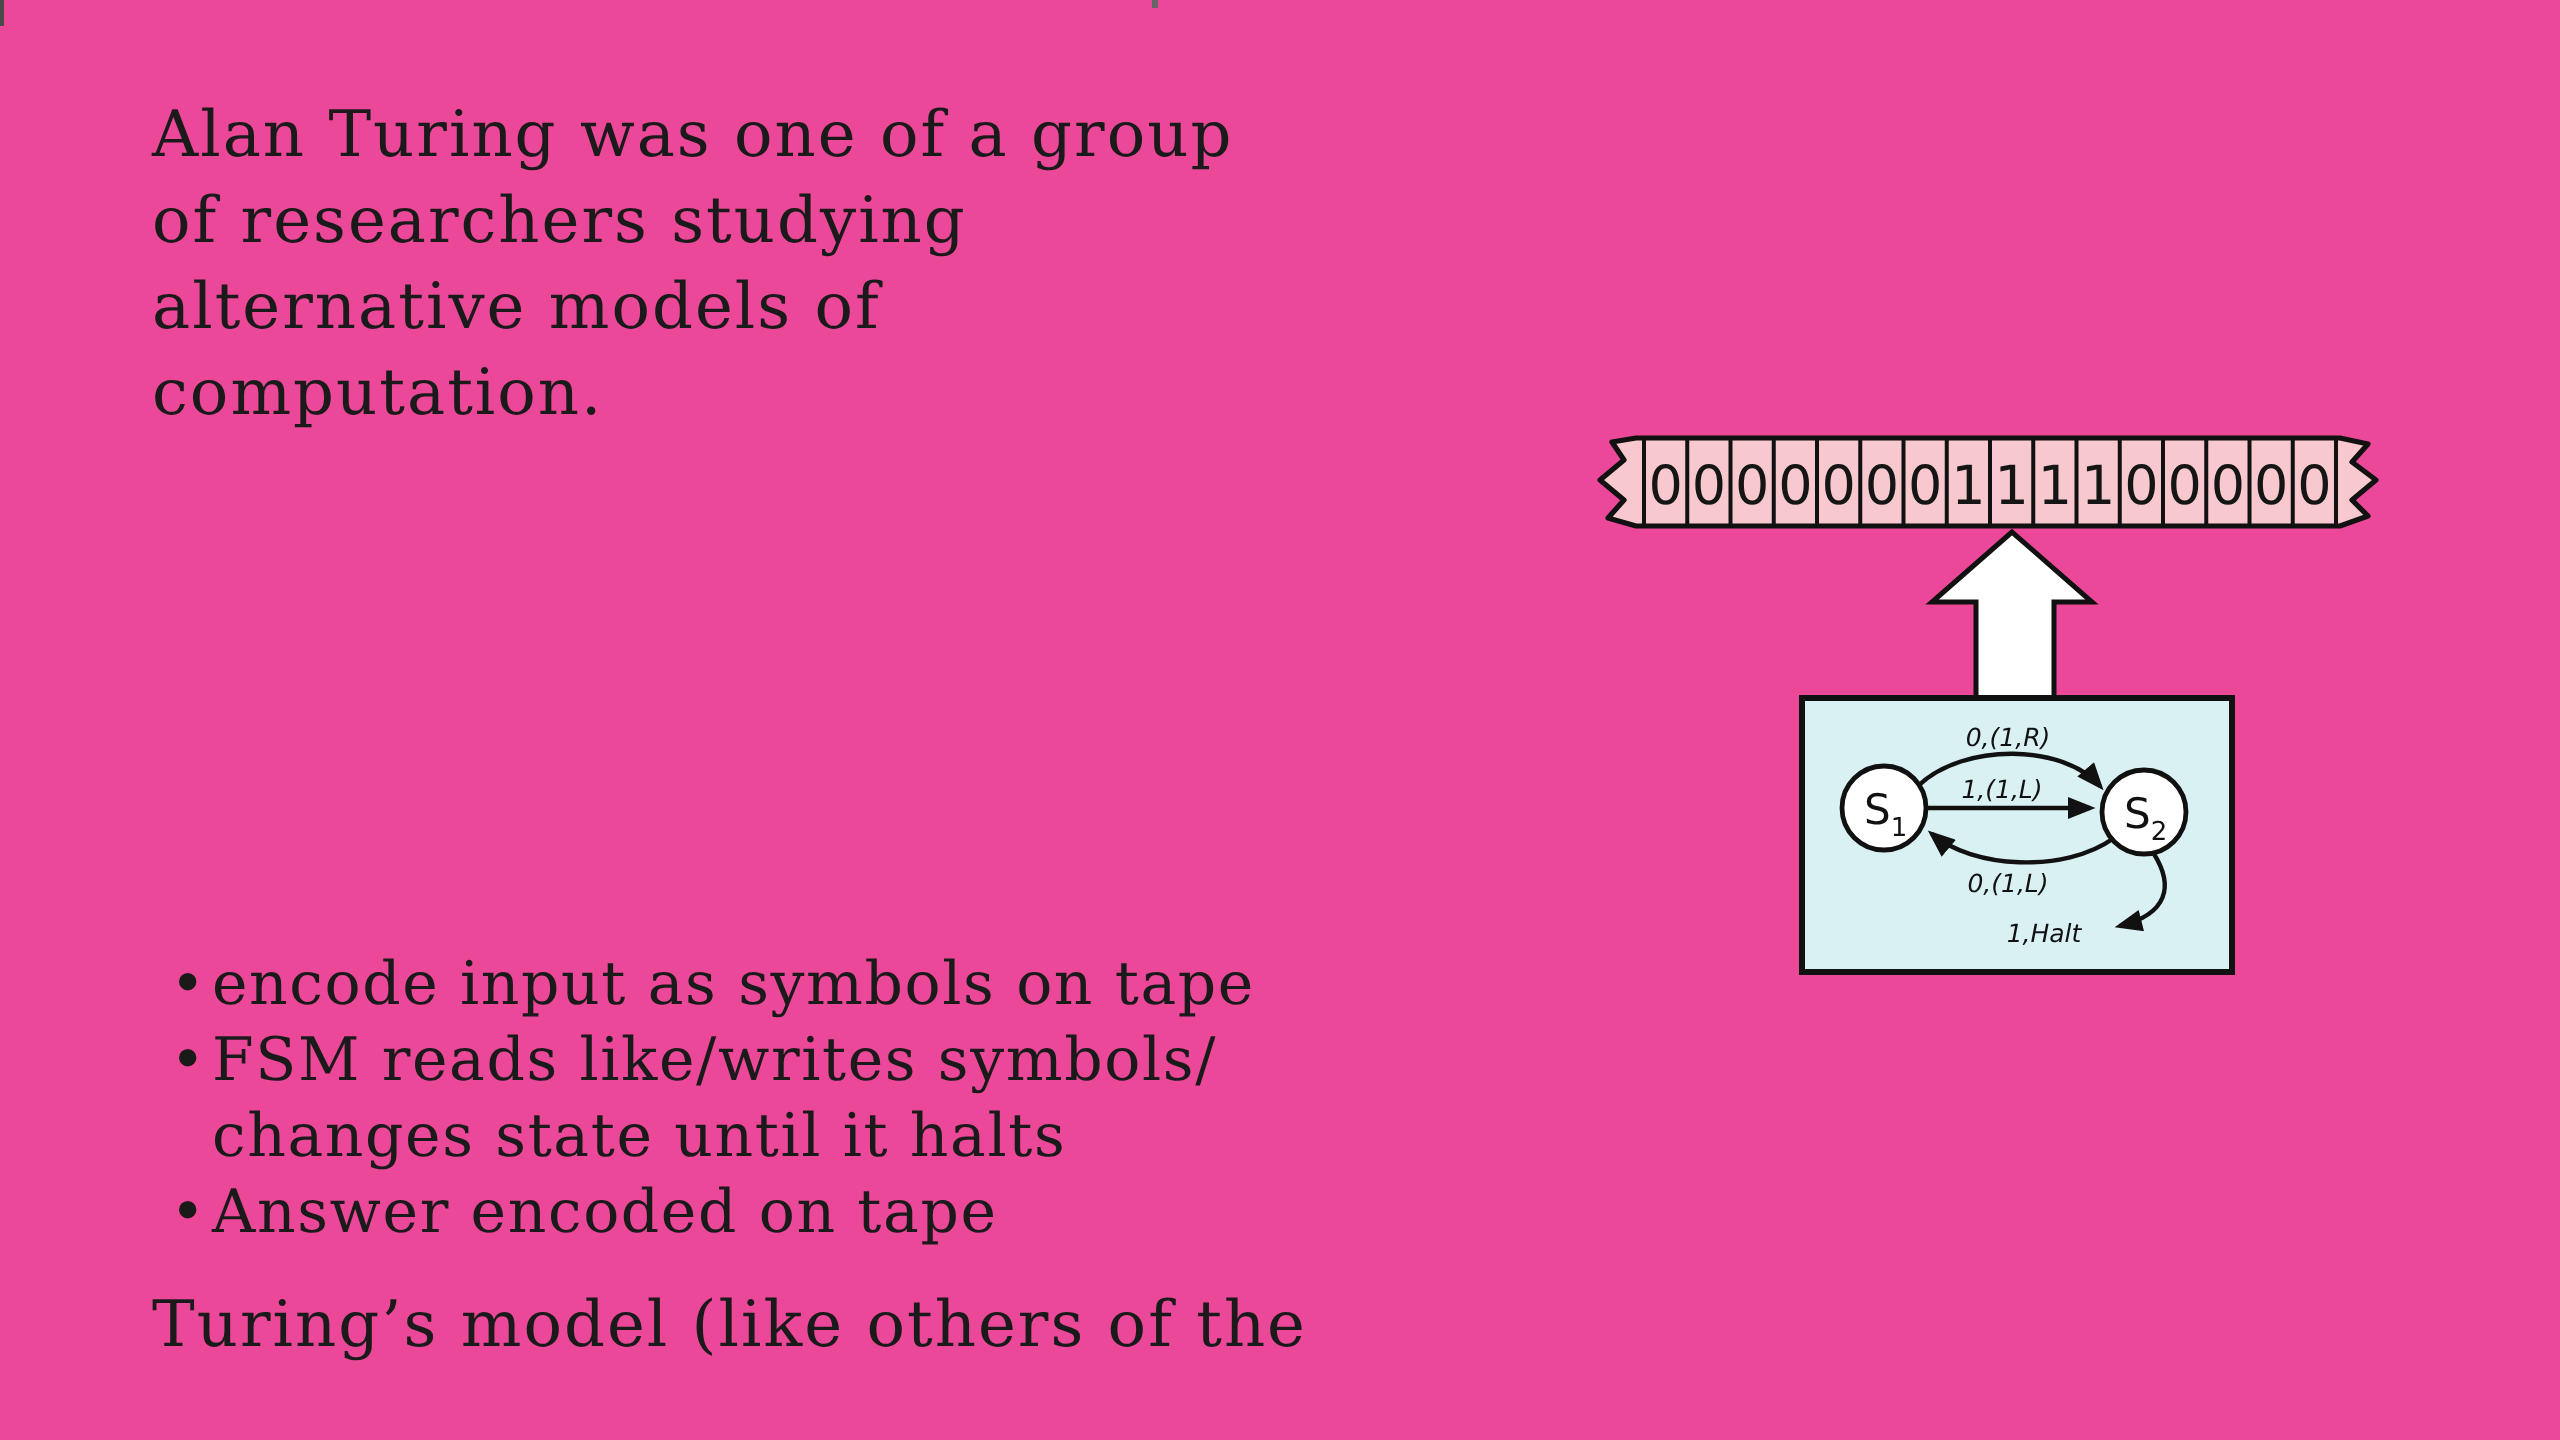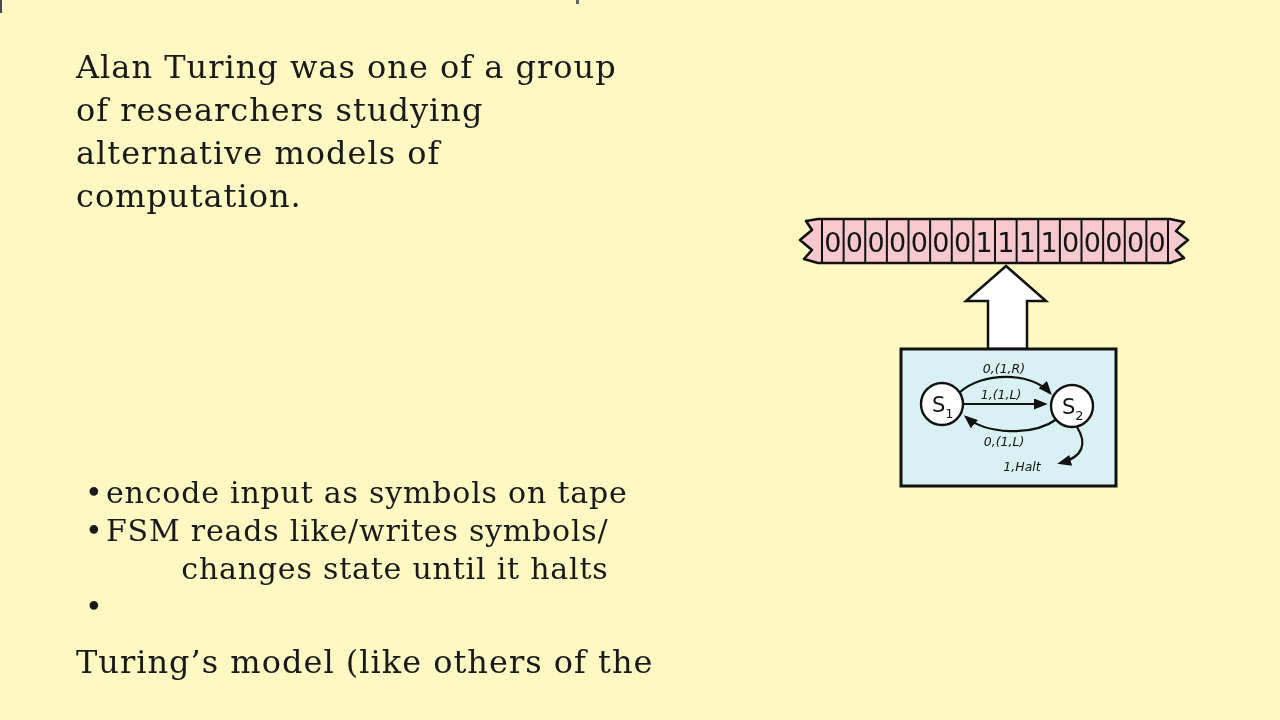--- a/index.html
+++ b/index.html
@@ -1,28 +1,28 @@
 <!DOCTYPE html>
 <html><head>
 <meta charset="utf-8">
 <style>
   html,body{margin:0;padding:0;background:#ffffff;}
   body{width:1280px;height:720px;overflow:hidden;position:relative;}
-  .slide{position:absolute;left:0;top:0;width:1280px;height:720px;background:#fef9c3;
+  .slide{position:absolute;left:0;top:0;width:1280px;height:720px;background:#ec4899;
          font-family:"DejaVu Serif",serif;color:#1a1a1a;}
   .para{position:absolute;left:76px;width:660px;margin:0;
         font-size:32px;line-height:43px;letter-spacing:1px;white-space:pre-line;}
   #p1{top:46px;}
   #p2{top:261px;}
   #p3{top:641px;}
   .bullets{position:absolute;left:85px;top:474px;width:640px;
            font-size:30px;line-height:38px;letter-spacing:0.8px;}
   .bullet-row{display:flex;align-items:flex-start;}
   .bullet-dot{flex:0 0 21px;width:21px;}
-  .bullet-text{white-space:pre-line;text-align:right;}
+  .bullet-text{white-space:pre-line;}
   .diagram-svg{position:absolute;left:780px;top:205px;width:420px;height:300px;}
   .tape-outline{stroke:#111;stroke-width:2.6;stroke-linejoin:round;}
   .tape-divider{stroke:#111;stroke-width:2;}
   .tape-digit{font-family:"DejaVu Sans",sans-serif;font-size:27px;text-anchor:middle;fill:#151515;}
   .block-arrow{fill:#ffffff;stroke:#111;stroke-width:2.5;stroke-linejoin:miter;}
   .fsm-box{stroke:#111;stroke-width:3;}
   .state-circle{fill:#ffffff;stroke:#111;stroke-width:2.4;}
   .state-label{font-family:"DejaVu Sans",sans-serif;font-size:21px;fill:#111;}
   .state-sub{font-size:13px;}
   .fsm-arrow{fill:none;stroke:#111;stroke-width:2.2;}
@@ -50,20 +50,21 @@
       <span class="bullet-dot">•</span>
       <span class="bullet-text">encode input as symbols on tape</span>
     </div>
     <div class="bullet-row">
       <span class="bullet-dot">•</span>
       <span class="bullet-text">FSM reads like/writes symbols/
 changes state until it halts</span>
     </div>
     <div class="bullet-row">
       <span class="bullet-dot">•</span>
+      <span class="bullet-text">Answer encoded on tape</span>
     </div>
   </div>
 
   <p class="para" id="p3">Turing’s model (like others of the</p>
 
   <svg class="diagram-svg" viewBox="780 205 420 300">
     <defs>
       <marker id="ah" viewBox="0 0 10 8" refX="8" refY="4" markerWidth="14" markerHeight="11" markerUnits="userSpaceOnUse" orient="auto">
         <path d="M0,0 L10,4 L0,8 Z" fill="#111"></path>
       </marker>

